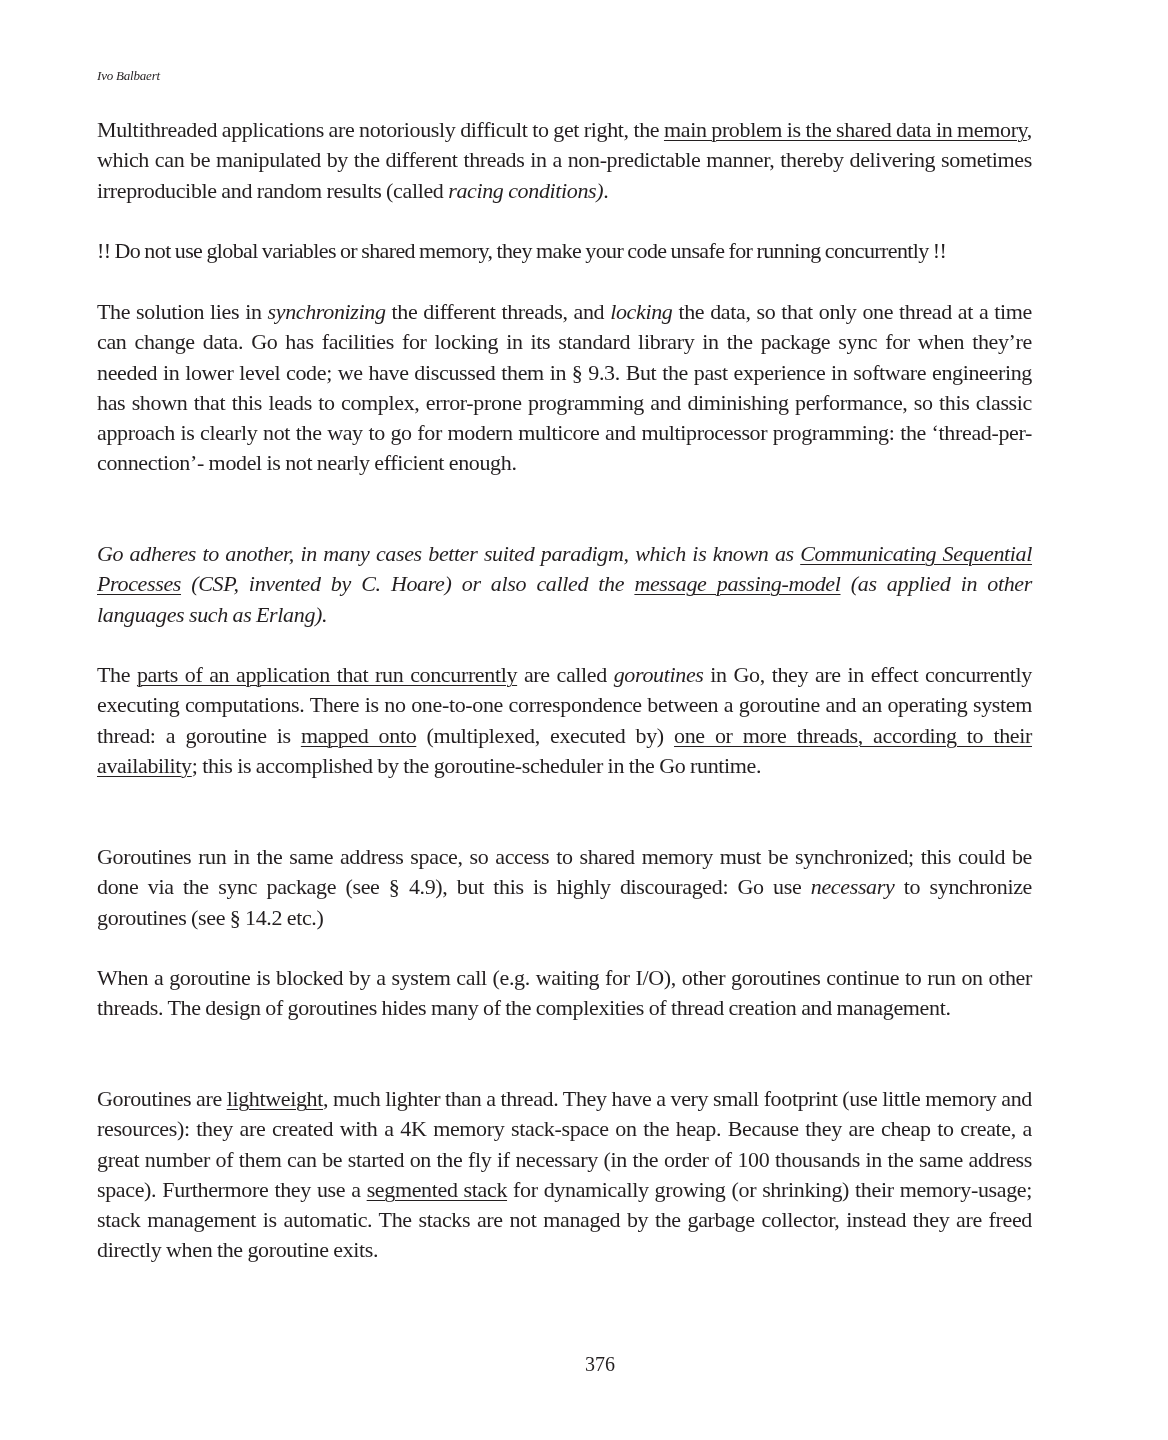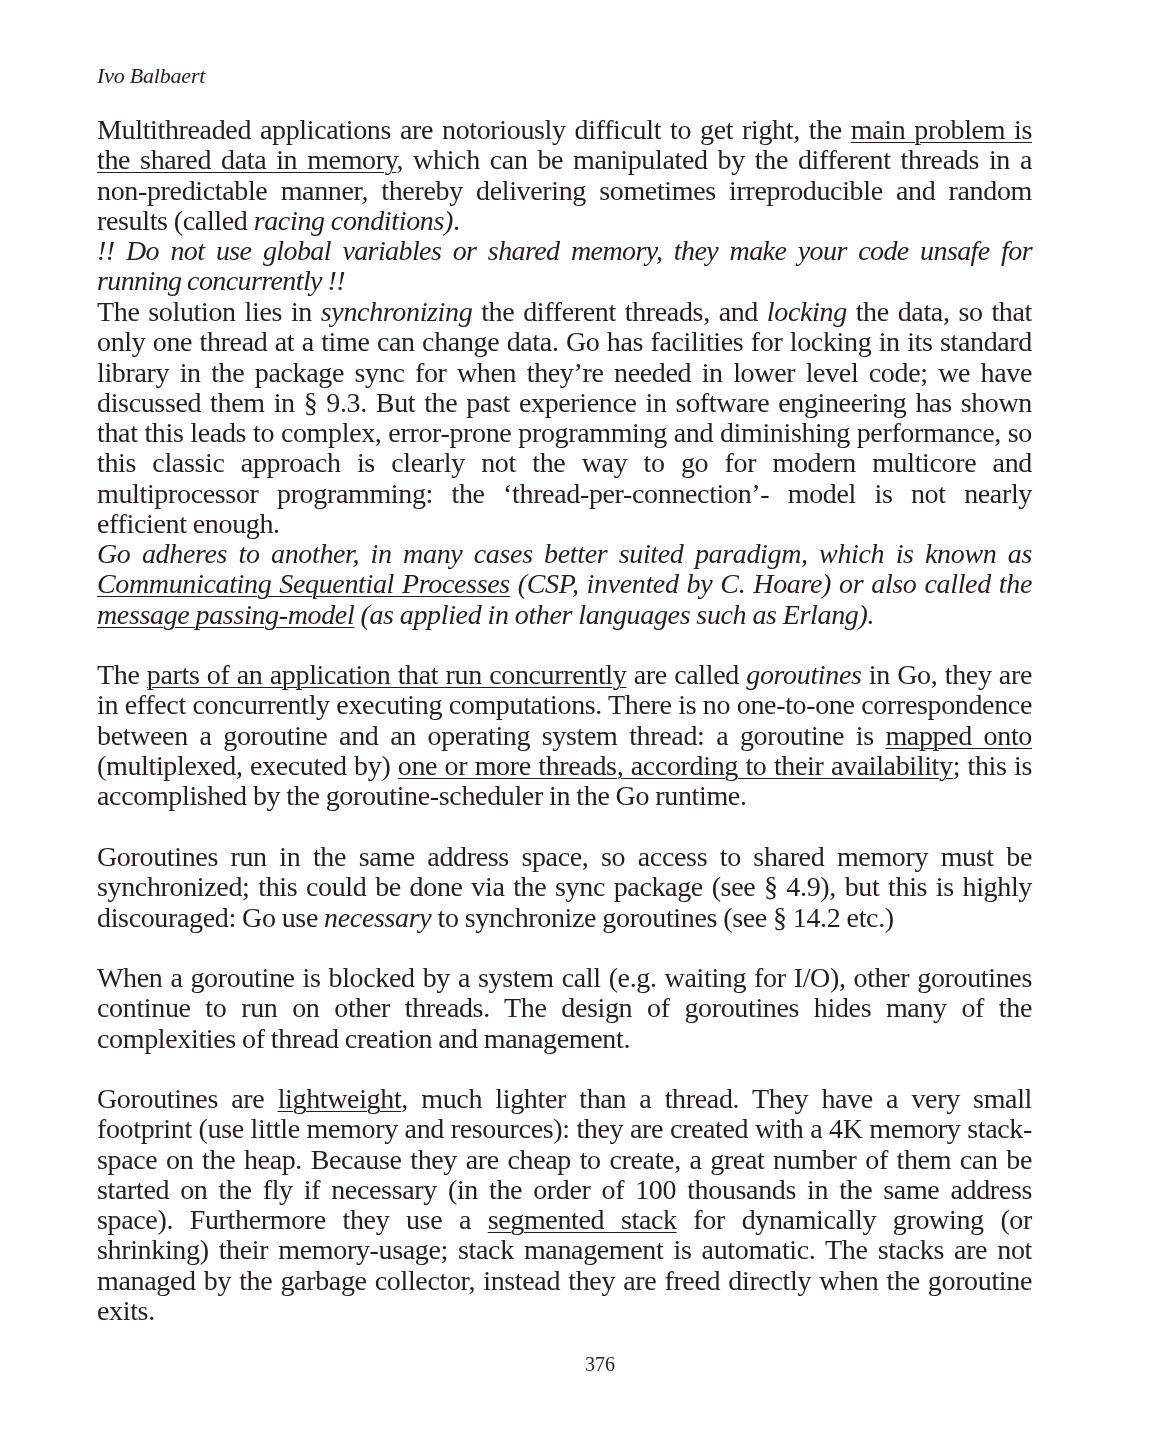--- a/index.html
+++ b/index.html
@@ -13,40 +13,39 @@
       position: relative;
       overflow: hidden;
       color: #231f20;
       font-family: "Liberation Serif", "DejaVu Serif", serif;
     }
     .running-head {
       position: absolute;
       left: 97px;
       top: 62px;
       font-style: italic;
-      font-size: 22px;
+      font-size: 13px;
       line-height: 28px;
       letter-spacing: -0.2px;
     }
     .para {
       position: absolute;
       left: 97px;
       width: 935px;
-      font-size: 28px;
+      font-size: 22px;
       line-height: 30.3px;
       text-align: justify;
       text-align-last: left;
       letter-spacing: -0.35px;
       word-spacing: -0.5px;
       margin: 0;
     }
     .para .u { text-decoration: underline; text-underline-offset: 3px; text-decoration-thickness: 1px; }
     .para .i { font-style: italic; }
     .warning {
-      font-style: italic;
       letter-spacing: -0.6px;
       word-spacing: -0.8px;
     }
     .page-number {
       position: absolute;
       left: 16px;
       width: 1168px;
       top: 1350px;
       text-align: center;
       font-size: 20px;

